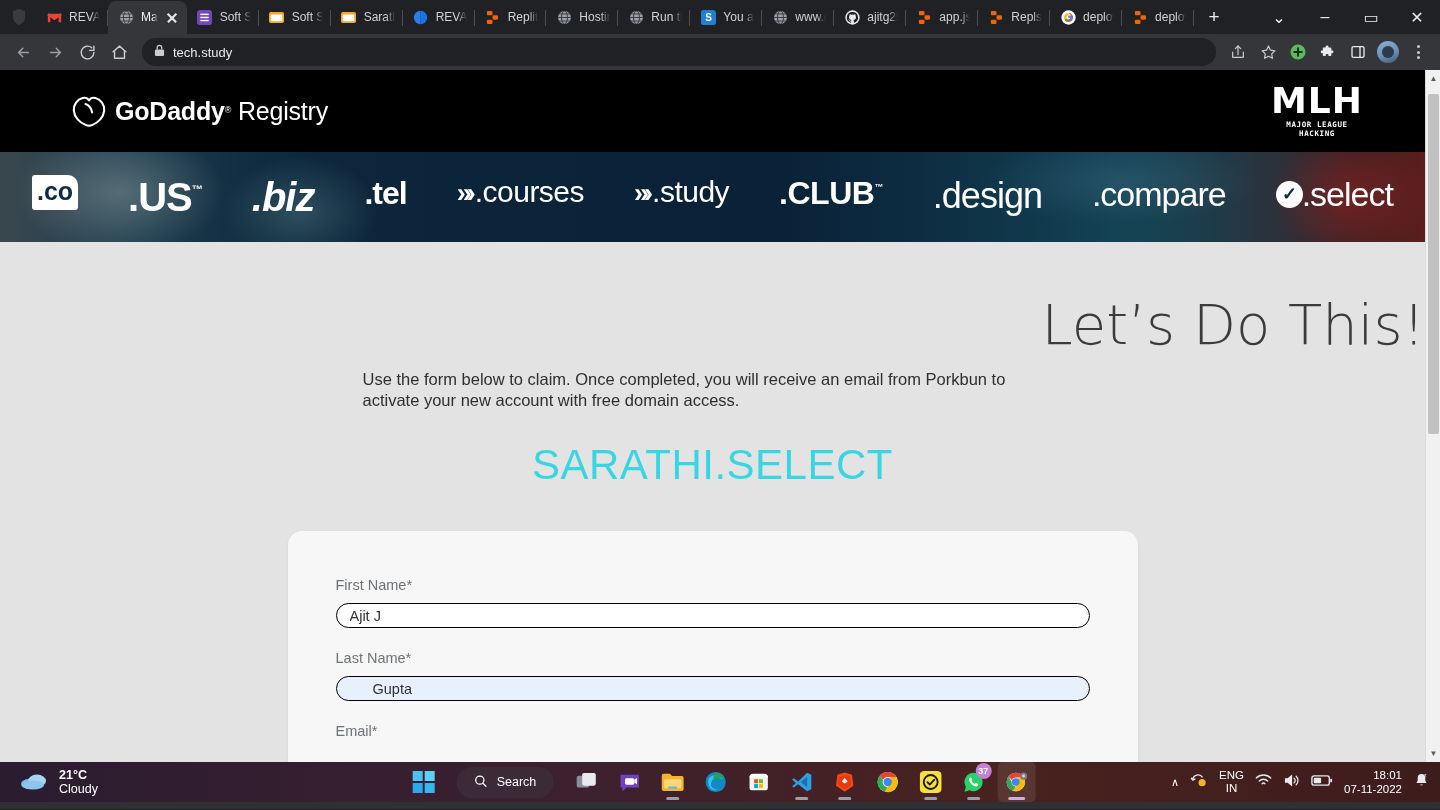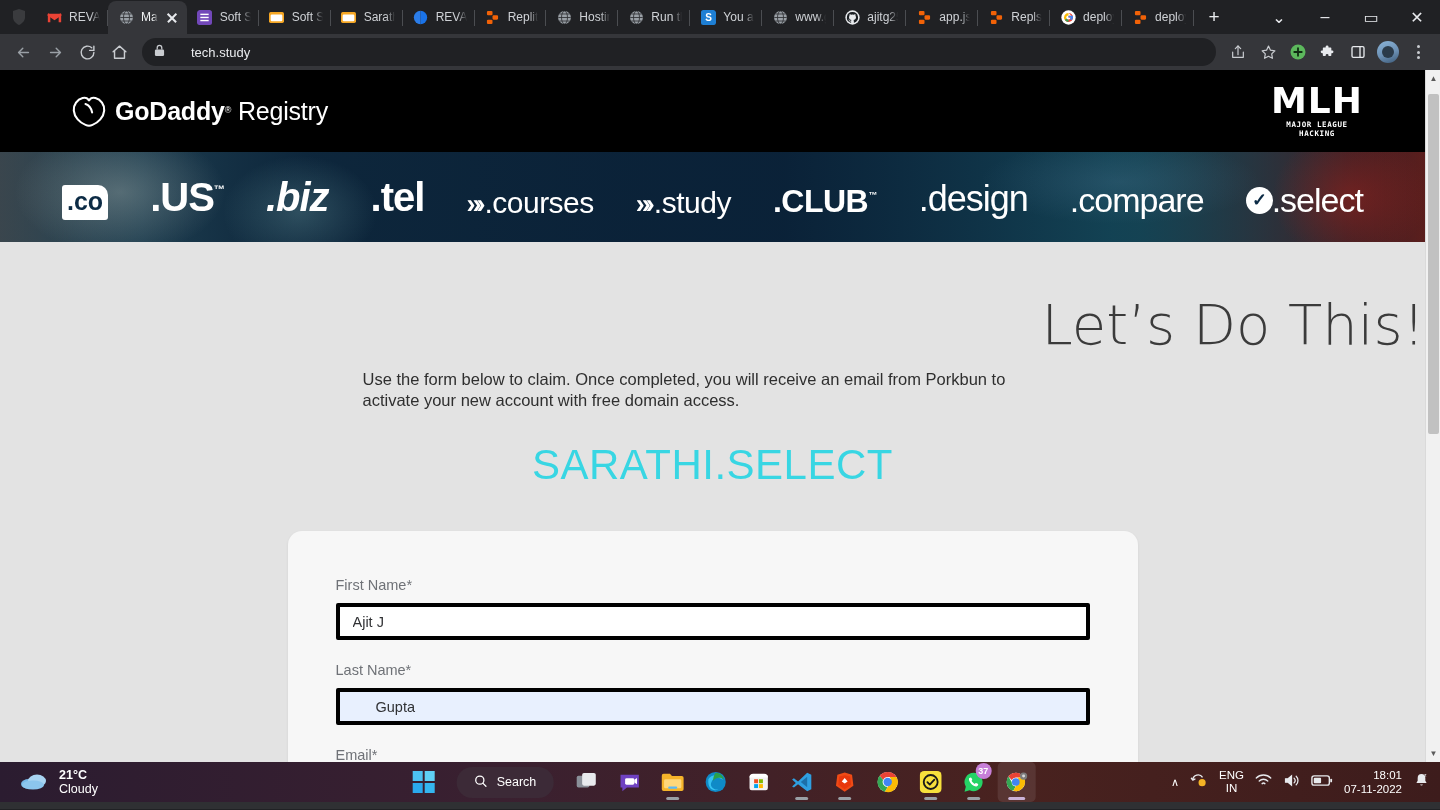--- a/index.html
+++ b/index.html
@@ -54,21 +54,21 @@
             display:flex; align-items:center; justify-content:center; color:#e8eaed; font-size:19px; font-weight:300; }
 
   .winctl { position: absolute; right: 0; top: 0; height: 34px; display: flex; align-items: center; }
   .winctl div { width: 46px; height: 34px; display:flex; align-items:center; justify-content:center; color:#e8eaed; }
 
   
   .omnirow { height: 36px; background: #35363a; display: flex; align-items: center; padding: 0 8px; gap: 2px; }
   .navbtn { width: 30px; height: 30px; border-radius: 50%; display:flex; align-items:center; justify-content:center; color:#c9ccd0; }
   .omnibox {
     flex: 1; height: 28px; background: #202124; border-radius: 14px;
-    display: flex; align-items: center; padding: 0 12px; gap: 26px; margin: 0 6px;
+    display: flex; align-items: center; padding: 0 12px; gap: 8px; margin: 0 6px;
     color: #e8eaed; font-size: 13px;
   }
   .omni-actions { display:flex; align-items:center; gap:2px; }
   .icbtn { width: 28px; height: 28px; border-radius: 50%; display:flex; align-items:center; justify-content:center; color:#c9ccd0; }
   .avatar { width: 22px; height: 22px; border-radius: 50%; background: linear-gradient(160deg,#8ab4d8 0%,#6d91b5 55%,#3c5a78 100%); position:relative; overflow:hidden; }
   .avatar::after { content:''; position:absolute; left:5px; top:5px; width:12px; height:12px; border-radius:50%; background:#2b3b4a; }
   .dots { display:flex; flex-direction:column; gap:2.5px; align-items:center; }
   .dots i { width:3px; height:3px; background:#c9ccd0; border-radius:50%; display:block; }
 
   
@@ -97,27 +97,27 @@
     display: flex; align-items: center; justify-content: center; gap: 0;
   }
   .banner::before {
     content:''; position:absolute; inset:0;
     background-image:
       radial-gradient(ellipse 150px 90px at 120px 40px, rgba(180,190,185,.35), transparent 70%),
       radial-gradient(ellipse 110px 80px at 300px 60px, rgba(120,170,175,.3), transparent 70%),
       radial-gradient(ellipse 200px 60px at 1120px 30px, rgba(90,130,160,.25), transparent 70%),
       radial-gradient(ellipse 120px 100px at 1350px 45px, rgba(150,35,30,.55), transparent 65%);
   }
-  .tlds { position: relative; z-index: 2; display: flex; align-items: flex-end; gap: 16px; width: 100%; padding: 0 62px; justify-content: space-between; }
+  .tlds { position: relative; z-index: 2; display: flex; align-items: flex-start; gap: 16px; width: 100%; padding: 0 32px; justify-content: space-between; }
   .tld { color: #fff; white-space: nowrap; }
   .t-co { background:#fff; color:#0c2b45; font-weight:700; font-size:25px; padding:2px 5px 4px; border-radius:3px 10px 3px 3px; }
   .t-us { font-weight:800; font-size:40px; letter-spacing:-1px; }
   .t-us sup { font-size: 11px; vertical-align: 18px; }
   .t-biz { font-weight:800; font-style: italic; font-size:40px; letter-spacing:-1px; }
-  .t-tel { font-weight:800; font-size:40px; letter-spacing:-1px; }
+  .t-tel { font-weight:800; font-size:32px; letter-spacing:-1px; }
   .t-courses, .t-study { font-weight:400; font-size:30px; letter-spacing:-0.5px; }
   .chev { font-weight:800; letter-spacing:-5px; margin-right:4px; font-size: 27px; }
   .t-club { font-weight:800; font-size:32px; letter-spacing:-0.5px; }
   .t-design { font-weight:300; font-size:36px; letter-spacing:-1px; }
   .t-compare { font-weight:300; font-size:34px; letter-spacing:-1px; }
   .t-select { font-weight:300; font-size:34px; letter-spacing:-1px; display:flex; align-items:center; gap:1px;}
   .checkmark { display:inline-block; width:27px; height:27px; border-radius:50%; background:#fff; color:#0c2b45;
                font-size:18px; line-height:27px; text-align:center; font-weight:800; margin-right:-2px;}
 
   
@@ -126,21 +126,21 @@
   .sub { text-align:left; font-size:16.5px; color:#2f2f2f; line-height:21px; margin-top:12px; max-width: 700px; margin-left:auto; margin-right:auto; }
   .domainname { text-align:center; font-size:42px; color:#38d6e3; font-weight:300; letter-spacing:0.5px; margin-top:30px; }
 
   .card {
     width: 850px; margin: 42px auto 0; background: #f7f7f7;
     border-radius: 14px 14px 0 0; padding: 46px 48px 30px;
     box-shadow: 0 1px 3px rgba(0,0,0,.07);
   }
   .flabel { font-size: 14.5px; color: #6f7277; margin-bottom: 10px; }
   .finput {
-    width: 100%; height: 37px; border: 4px solid #000000; border-radius: 2px;
+    width: 100%; height: 25px; border: 1px solid #000000; border-radius: 13px;
     background: #fff; padding: 0 13px; font-size: 14.5px; color: #303134;
     font-family: "Liberation Sans", sans-serif; line-height: 34px;
   }
   .finput.autofilled { background: #e8f0fe; padding-left: 36px; }
   .fgroup { margin-bottom: 22px; }
   .fgroup:last-child { margin-bottom: 0; }
 
   
   .pscroll { position:absolute; right:0; top:0; width:15px; height:692px; background:#f1f1f1; border-left:1px solid #dadada; }
   .pscroll .arrow { width:15px; height:17px; display:flex; align-items:center; justify-content:center; color:#5a5a5a; font-size:8px; }

